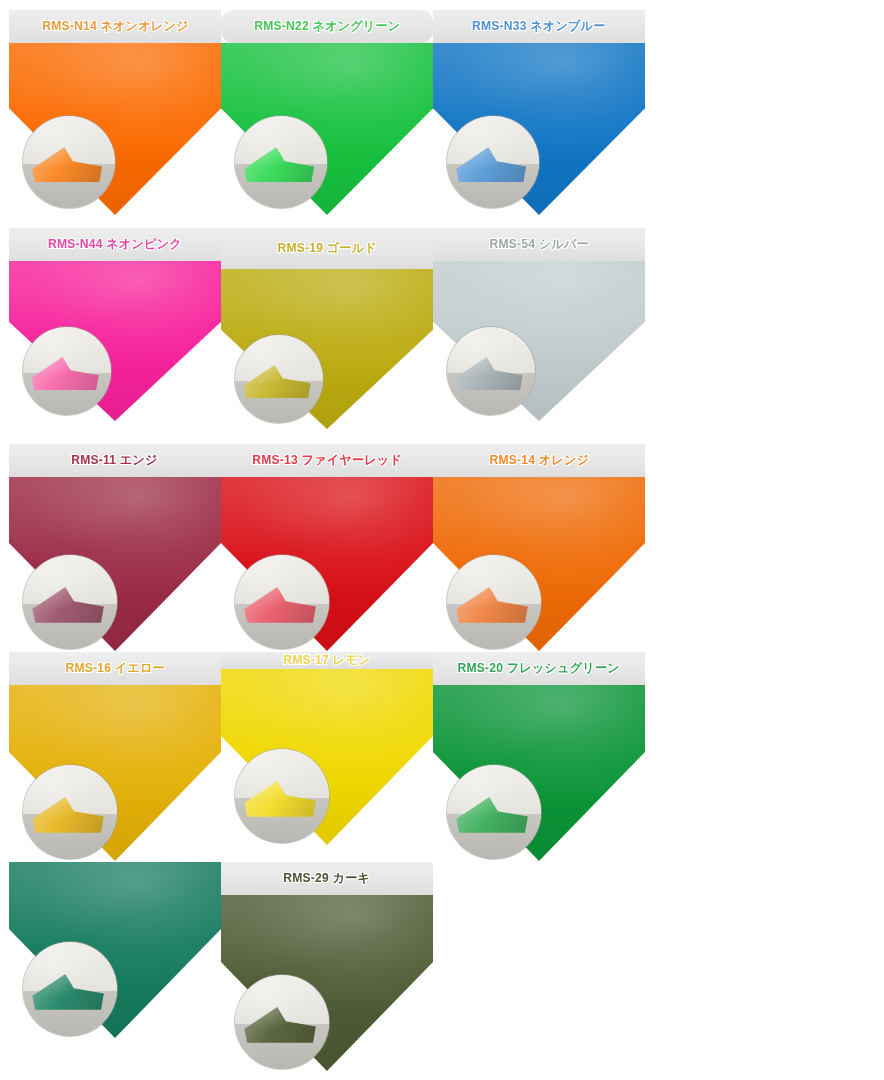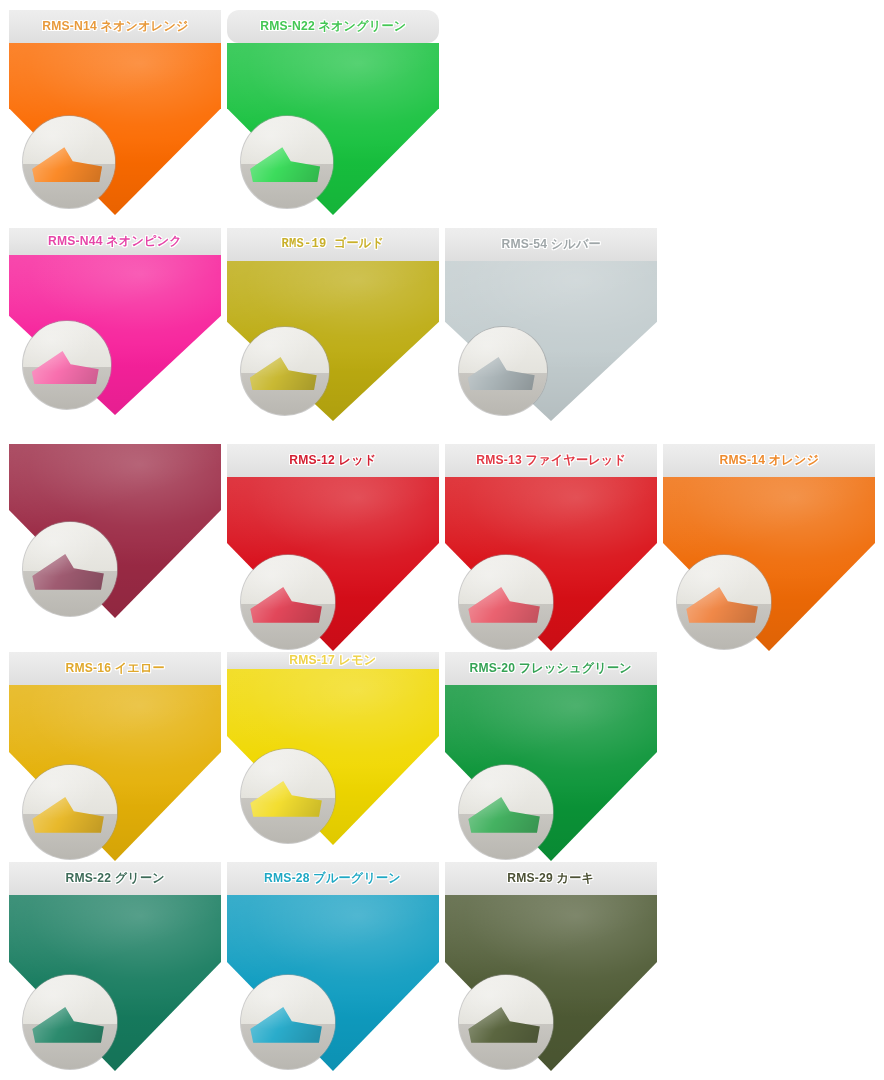--- a/index.html
+++ b/index.html
@@ -20,21 +20,20 @@
     height: 1080px;
     background: #ffffff;
   }
 
   
   .row {
     position: absolute;
     left: 0;
     width: 884px;
     display: flex;
-    gap: 6px;
     padding: 0 9px;
     box-sizing: border-box;
   }
 
   
   .card {
     position: relative;
     width: 212px;
     flex: 0 0 212px;
   }
@@ -166,42 +165,60 @@
           <div class="inset" style="top: 73px; width: 92px; height: 92px;">
             <div class="backing-top"></div>
             <div class="backing-bot"></div>
             <div class="peel" style="background: rgb(60, 220, 92);">
               <div class="shade"></div>
             </div>
             <div class="glass"></div>
           </div>
         </div>
       </div>
+      <div class="card">
+        <div class="label-strip" style="height: 33px;">
+          <span class="label-text outlined" style="color: rgb(79, 143, 212);">RMS-N33 ネオンブルー</span>
+        </div>
+        <div class="swatch-wrap" style="height: 172px;">
+          <div class="swatch" style="background: rgb(16, 117, 196);">
+            <div class="gloss"></div>
+          </div>
+          <div class="inset" style="top: 73px; width: 92px; height: 92px;">
+            <div class="backing-top"></div>
+            <div class="backing-bot"></div>
+            <div class="peel" style="background: rgb(95, 159, 216);">
+              <div class="shade"></div>
+            </div>
+            <div class="glass"></div>
+          </div>
+        </div>
+      </div>
     </div>
     <div class="row" style="top: 228px;">
       <div class="card">
-        <div class="label-strip" style="height: 27px;">
+        <div class="label-strip" style="height: 33px;">
           <span class="label-text outlined" style="color: rgb(230, 70, 168);">RMS-N44 ネオンピンク</span>
         </div>
         <div class="swatch-wrap" style="height: 160px;">
           <div class="swatch" style="background: rgb(247, 33, 155);">
             <div class="gloss"></div>
           </div>
           <div class="inset" style="top: 66px; width: 88px; height: 88px;">
             <div class="backing-top"></div>
             <div class="backing-bot"></div>
             <div class="peel" style="background: rgb(248, 111, 174);">
               <div class="shade"></div>
             </div>
             <div class="glass"></div>
           </div>
         </div>
       </div>
       <div class="card">
-        <div class="label-strip" style="height: 33px; font-family: Liberation Mono, monospace;">
+        <div class="label-strip" style="height: 41px;">
           <span class="label-text outlined" style="color: rgb(201, 176, 42);">RMS-19 ゴールド</span>
         </div>
         <div class="swatch-wrap" style="height: 160px;">
           <div class="swatch" style="background: rgb(188, 171, 16);">
             <div class="gloss"></div>
           </div>
           <div class="inset" style="top: 66px; width: 88px; height: 88px;">
             <div class="backing-top"></div>
             <div class="backing-bot"></div>
             <div class="peel" style="background: rgb(201, 185, 51);">
@@ -233,54 +250,39 @@
         <div class="label-strip" style="height: 33px;">
           <span class="label-text" style="color: rgb(255, 255, 255);"></span>
         </div>
         <div class="swatch-wrap" style="height: 160px;">
           <div class="swatch" style="background: rgb(255, 255, 255);"></div>
         </div>
       </div>
     </div>
     <div class="row" style="top: 444px;">
       <div class="card">
+        <div class="label-strip" style="height: 33px;">
+          <span class="label-text outlined" style="color: rgb(168, 48, 74);">RMS-11 エンジ</span>
+        </div>
         <div class="swatch-wrap" style="height: 174px;">
           <div class="swatch" style="background: rgb(155, 42, 69);">
             <div class="gloss"></div>
           </div>
           <div class="inset" style="top: 78px; width: 94px; height: 94px;">
             <div class="backing-top"></div>
             <div class="backing-bot"></div>
             <div class="peel" style="background: rgb(159, 91, 113);">
               <div class="shade"></div>
             </div>
             <div class="glass"></div>
           </div>
         </div>
       </div>
       <div class="card">
         <div class="label-strip" style="height: 33px;">
-          <span class="label-text outlined" style="color: rgb(212, 32, 51);">RMS-12 レッド</span>
-        </div>
-        <div class="swatch-wrap" style="height: 174px;">
-          <div class="swatch" style="background: rgb(216, 13, 25);">
-            <div class="gloss"></div>
-          </div>
-          <div class="inset" style="top: 78px; width: 94px; height: 94px;">
-            <div class="backing-top"></div>
-            <div class="backing-bot"></div>
-            <div class="peel" style="background: rgb(226, 71, 90);">
-              <div class="shade"></div>
-            </div>
-            <div class="glass"></div>
-          </div>
-        </div>
-      </div>
-      <div class="card">
-        <div class="label-strip" style="height: 33px;">
           <span class="label-text outlined" style="color: rgb(226, 58, 70);">RMS-13 ファイヤーレッド</span>
         </div>
         <div class="swatch-wrap" style="height: 174px;">
           <div class="swatch" style="background: rgb(217, 15, 22);">
             <div class="gloss"></div>
           </div>
           <div class="inset" style="top: 78px; width: 94px; height: 94px;">
             <div class="backing-top"></div>
             <div class="backing-bot"></div>
             <div class="peel" style="background: rgb(234, 98, 112);">
@@ -360,57 +362,36 @@
             <div class="peel" style="background: rgb(68, 178, 97);">
               <div class="shade"></div>
             </div>
             <div class="glass"></div>
           </div>
         </div>
       </div>
     </div>
     <div class="row" style="top: 862px;">
       <div class="card">
-        <div class="label-strip" style="height: 33px;">
-          <span class="label-text outlined" style="color: rgb(61, 107, 88);">RMS-22 グリーン</span>
-        </div>
         <div class="swatch-wrap" style="height: 176px;">
           <div class="swatch" style="background: rgb(22, 123, 94);">
             <div class="gloss"></div>
           </div>
           <div class="inset" style="top: 80px; width: 94px; height: 94px;">
             <div class="backing-top"></div>
             <div class="backing-bot"></div>
             <div class="peel" style="background: rgb(44, 139, 110);">
               <div class="shade"></div>
             </div>
             <div class="glass"></div>
           </div>
         </div>
       </div>
       <div class="card">
         <div class="label-strip" style="height: 33px;">
-          <span class="label-text outlined" style="color: rgb(31, 168, 196);">RMS-28 ブルーグリーン</span>
-        </div>
-        <div class="swatch-wrap" style="height: 176px;">
-          <div class="swatch" style="background: rgb(14, 156, 192);">
-            <div class="gloss"></div>
-          </div>
-          <div class="inset" style="top: 80px; width: 94px; height: 94px;">
-            <div class="backing-top"></div>
-            <div class="backing-bot"></div>
-            <div class="peel" style="background: rgb(42, 172, 203);">
-              <div class="shade"></div>
-            </div>
-            <div class="glass"></div>
-          </div>
-        </div>
-      </div>
-      <div class="card">
-        <div class="label-strip" style="height: 33px;">
           <span class="label-text outlined" style="color: rgb(77, 82, 54);">RMS-29 カーキ</span>
         </div>
         <div class="swatch-wrap" style="height: 176px;">
           <div class="swatch" style="background: rgb(78, 90, 52);">
             <div class="gloss"></div>
           </div>
           <div class="inset" style="top: 80px; width: 94px; height: 94px;">
             <div class="backing-top"></div>
             <div class="backing-bot"></div>
             <div class="peel" style="background: rgb(91, 102, 64);">

